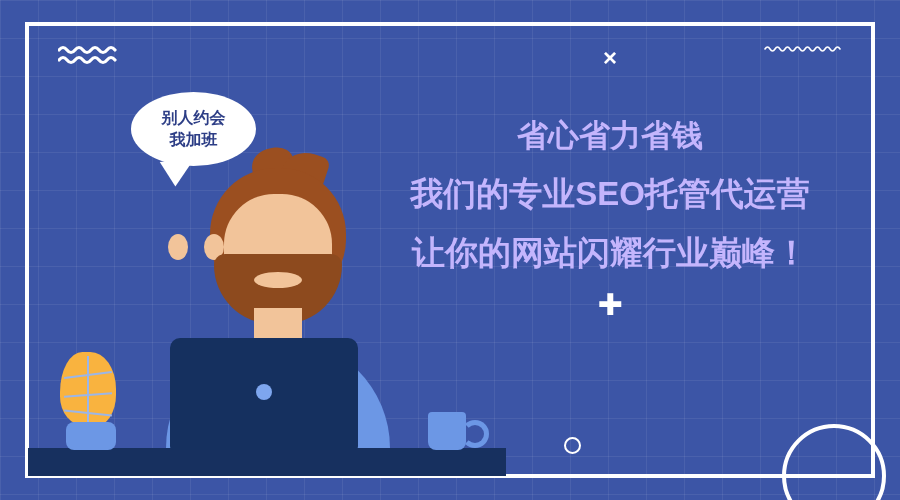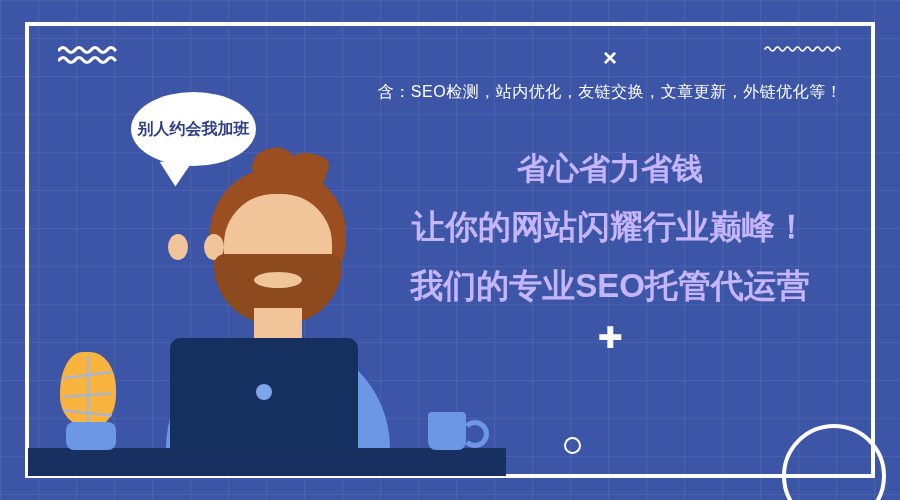--- a/index.html
+++ b/index.html
@@ -149,21 +149,21 @@
   .bubble {
     position: absolute;
     left: 131px;
     top: 92px;
     width: 125px;
     height: 74px;
     background: #ffffff;
     border-radius: 50% / 50%;
     z-index: 9;
     display: flex;
-    flex-direction: row;
+    flex-direction: column;
     align-items: center;
     justify-content: center;
   }
   .bubble-line {
     color: #2d3e86;
     font-size: 16px;
     font-weight: 700;
     line-height: 1.35;
     white-space: nowrap;
   }
@@ -401,24 +401,23 @@
     <div class="bubble-line">我加班</div>
     <div class="bubble-tail"></div>
   </div>
 
   <div class="text-col">
 
     <div class="title-row">
       <span class="x-mark">×</span>
     </div>
 
-    <div class="subtitle">含：SEO检测，站内优化，友链交换，文章更新，外链优化等！</div>
 
     <div class="slogans">
       <div class="slogan slogan-1">省心省力省钱</div>
+      <div class="slogan slogan-2">我们的专业SEO托管代运营</div>
       <div class="slogan slogan-3">让你的网站闪耀行业巅峰！</div>
-      <div class="slogan slogan-2">我们的专业SEO托管代运营</div>
       <div class="plus-mark">✚</div>
     </div>
 
   </div>
 
 </div>
 
 </body></html>

